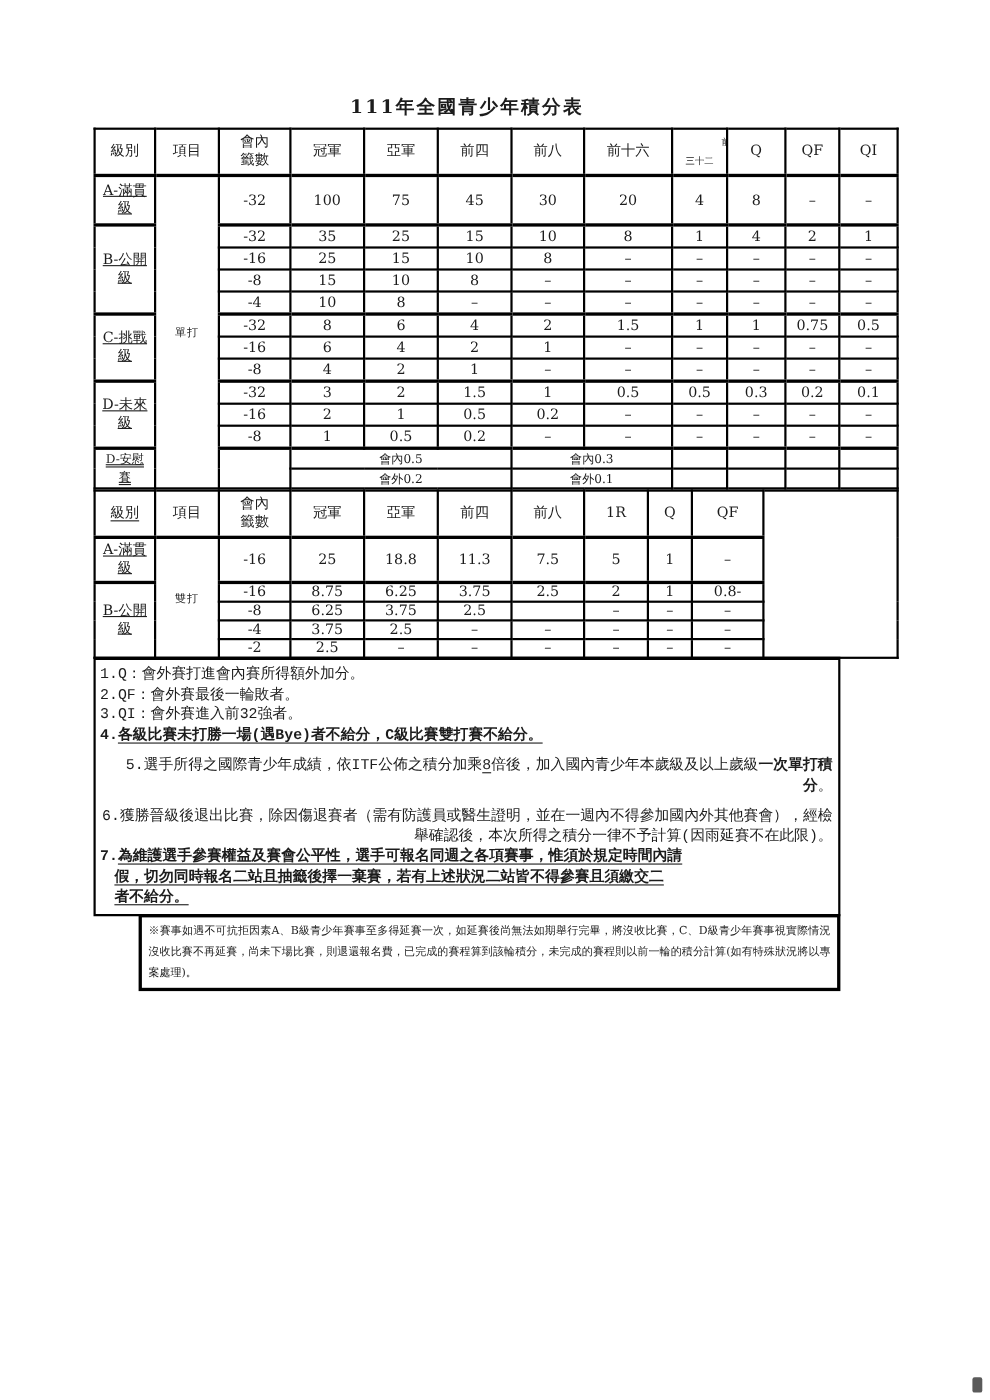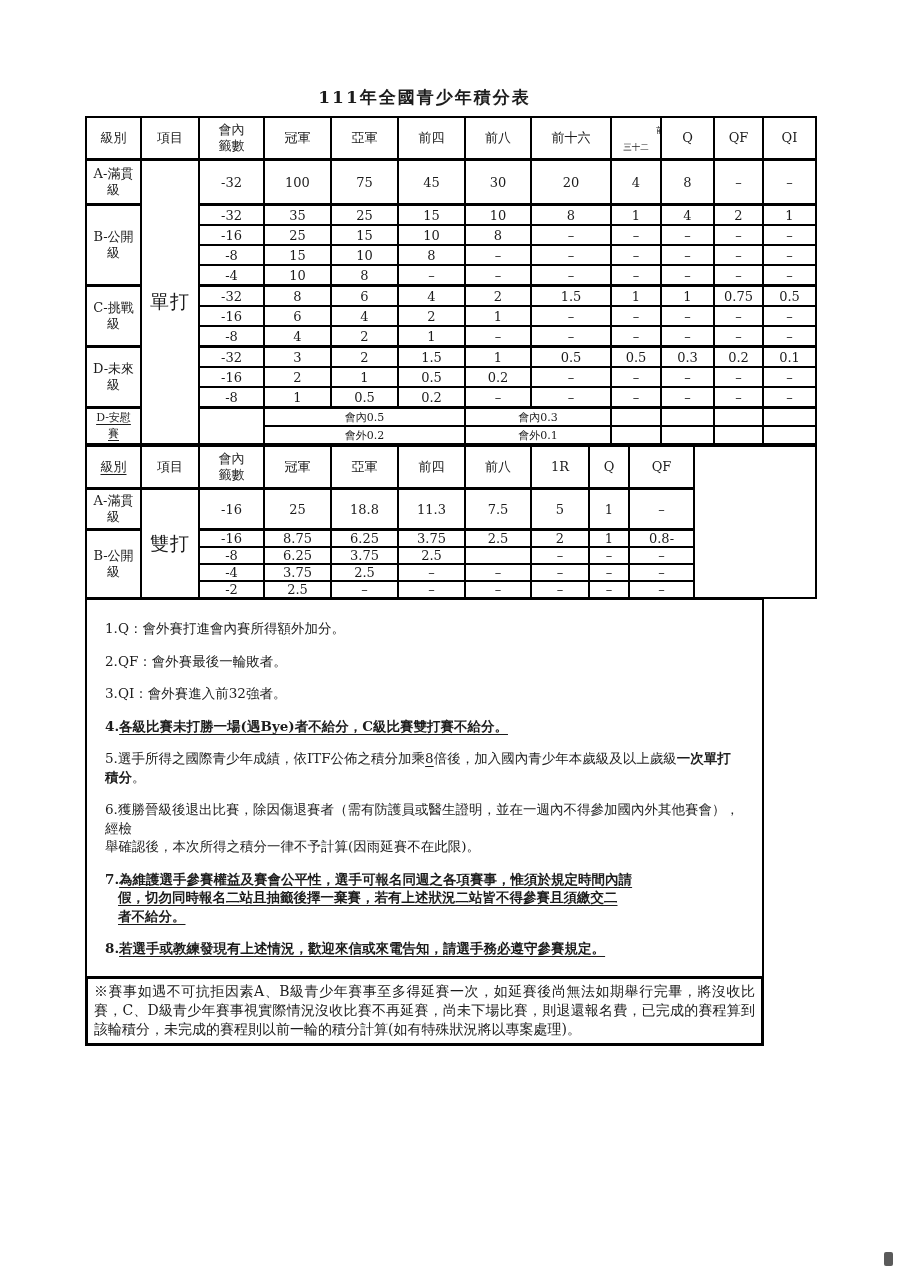--- a/index.html
+++ b/index.html
@@ -13,32 +13,32 @@
   td,th{border:2px solid #000;text-align:center;vertical-align:middle;
         font-size:13px;font-weight:normal;padding:0;overflow:hidden;}
   tr.hdr th{height:40px;border-bottom:3px solid #000;white-space:pre-line;line-height:16px;}
   th.small span{font-size:8.5px;letter-spacing:0;margin-left:44px;}
   tr.g0 td{border-top:3px solid #000;}
   tr.row-a td{height:40px;}
   tr.row-a2 td{height:36px;}
   tr.row-n td{height:18px;}
   tr.row-d td{height:15px;}
   tr.row-c td{height:14px;font-size:11px;}
-  td.label-cell{word-break:break-all;line-height:16px;padding:1px 4px;font-size:13px;}
-  td.item-cell{font-size:19px;letter-spacing:1px;text-align:center;}
+  td.label-cell{word-break:break-all;line-height:16px;padding:1px 4px;font-size:13px;text-decoration:underline;}
+  td.item-cell{font-size:10px;letter-spacing:1px;text-align:center;}
   .u{text-decoration:underline;text-underline-offset:3px;}
   .b{font-weight:bold;}
   .notes{border:2px solid #000;border-top:3px solid #000;margin-top:-2px;
          padding:5px 5px 4px 4px;font-size:13.5px;line-height:18.5px;}
-  .note{margin:14px;}
-  .note.gap{margin-top:9px;}
+  .note{margin:0;font-family:Liberation Mono, monospace;}
+  .note.gap{margin-top:9px;text-align:right;}
   .note-line{min-height:18.5px;}
   .note-line.indent{padding-left:13px;}
   .footbox{border:3px solid #000;margin-top:-2px;padding:3px 6px 4px 6px;
-           font-size:14px;line-height:19px;text-align:justify;}
+           font-size:10px;line-height:19px;text-align:justify;margin-left:41px;}
   .artifact{position:absolute;left:884px;top:1252px;width:9px;height:14px;
             background:#5a5a5a;border-radius:2px;}
 </style>
 </head>
 <body>
 
 <div class="page">
   <div class="content">
     <div class="title">111年全國青少年積分表</div>
     <div id="singles">
@@ -335,20 +335,17 @@
         </div>
         <div class="note gap">
           <div class="note-line"><span>6.獲勝晉級後退出比賽，除因傷退賽者（需有防護員或醫生證明，並在一週內不得參加國內外其他賽會），經檢</span></div>
           <div class="note-line"><span>舉確認後，本次所得之積分一律不予計算(因雨延賽不在此限)。</span></div>
         </div>
         <div class="note">
           <div class="note-line"><span class="b ">7.</span><span class="b u">為維護選手參賽權益及賽會公平性，選手可報名同週之各項賽事，惟須於規定時間內請</span></div>
           <div class="note-line indent"><span class="b u">假，切勿同時報名二站且抽籤後擇一棄賽，若有上述狀況二站皆不得參賽且須繳交二</span></div>
           <div class="note-line indent"><span class="b u">者不給分。</span></div>
         </div>
-        <div class="note">
-          <div class="note-line"><span class="b ">8.</span><span class="b u">若選手或教練發現有上述情況，歡迎來信或來電告知，請選手務必遵守參賽規定。</span></div>
-        </div>
       </div>
     <div class="footbox">※賽事如遇不可抗拒因素A、B級青少年賽事至多得延賽一次，如延賽後尚無法如期舉行完畢，將沒收比賽，C、D級青少年賽事視實際情況沒收比賽不再延賽，尚未下場比賽，則退還報名費，已完成的賽程算到該輪積分，未完成的賽程則以前一輪的積分計算(如有特殊狀況將以專案處理)。</div>
   </div>
   <div class="artifact"></div>
 </div>
 
 </body></html>

